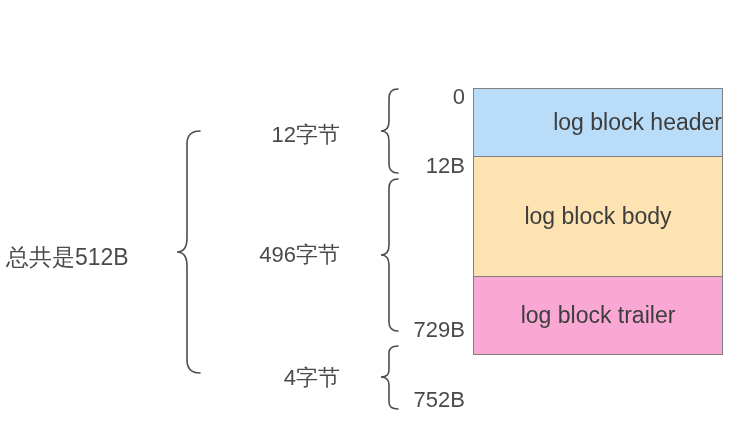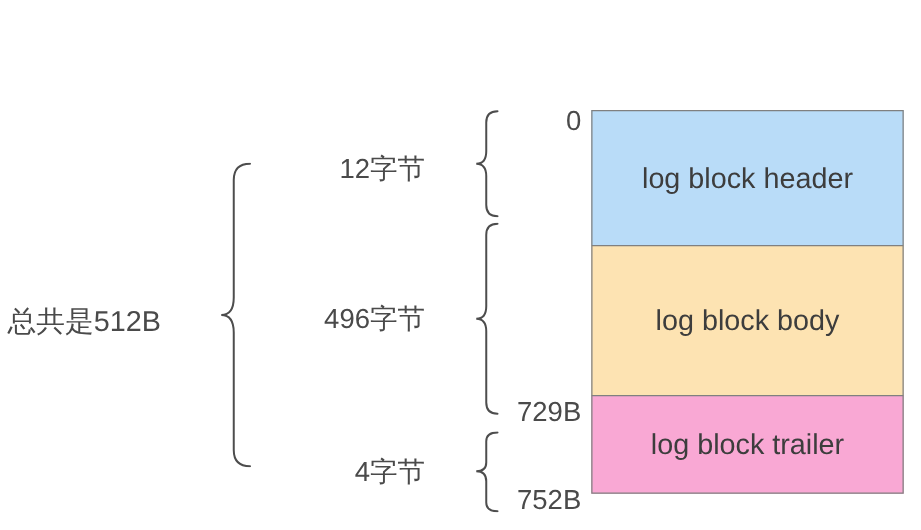--- a/index.html
+++ b/index.html
@@ -35,21 +35,21 @@
     box-sizing: border-box;
     width: 250px;
     border: 1px solid #808080;
     display: flex;
     align-items: center;
     justify-content: center;
     font-size: 23px;
     color: #3d3d3d;
   }
   .block + .block { margin-top: -1px; }
-  .block-header  { height: 109px; }
+  .block-header  { height: 69px; justify-content: flex-end; }
   .block-body    { height: 121px; }
   .block-trailer { height: 79px; }
   .offset {
     position: absolute;
     left: 395px;
     width: 70px;
     text-align: right;
     font-size: 22px;
     color: #4a4a4a;
     white-space: nowrap;
@@ -119,20 +119,21 @@
       <path d="M 18 1 Q 9 1 9 10 L 9 67 Q 9 77 1 77 Q 9 77 9 87 L 9 144 Q 9 153 18 153"></path>
     </svg>
   </div>
   <div class="brace brace-trailer">
     <svg width="20" height="65" viewBox="0 0 20 65" aria-hidden="true">
       <path d="M 18 1 Q 9 1 9 8 L 9 25 Q 9 32 1 32 Q 9 32 9 40 L 9 57 Q 9 64 18 64"></path>
     </svg>
   </div>
 
   <div class="offset offset-0">0</div>
+  <div class="offset offset-12">12B</div>
   <div class="offset offset-508">729B</div>
   <div class="offset offset-512">752B</div>
 
   <div class="block-stack">
     <div class="block block-header" style="background-color: rgb(185, 220, 248);">
       <span>log block header</span>
     </div>
     <div class="block block-body" style="background-color: rgb(253, 227, 178);">
       <span>log block body</span>
     </div>

